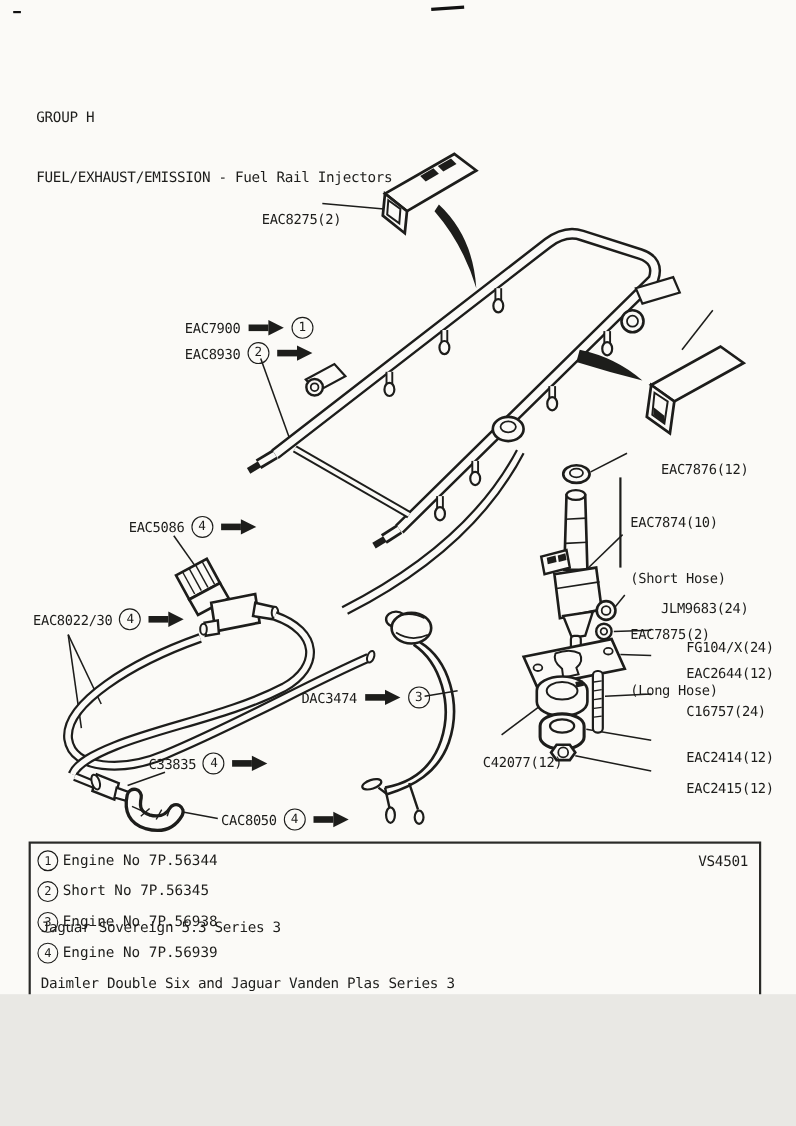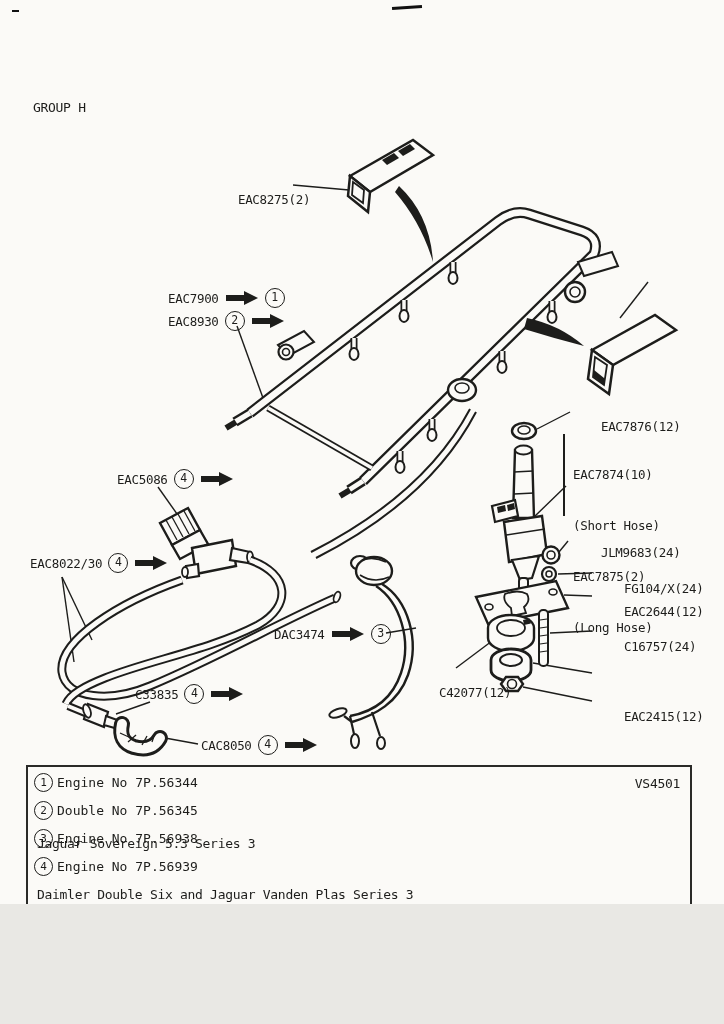--- a/index.html
+++ b/index.html
@@ -35,20 +35,21 @@
 </head>
 <body>
 
 <div class="page">
 
   <div class="artifact" style="left:392px;top:6px;width:30px;height:3px;transform:rotate(-4deg);"></div>
   <div class="artifact" style="left:12px;top:10px;width:7px;height:2px;"></div>
 
   <div class="lbl" style="left:33px;top:63px;font-size:13px;line-height:18px;">
     <div>GROUP H</div>
+    <div>FUEL/EXHAUST/EMISSION - Fuel Rail Injectors</div>
   </div>
 
   <svg width="724" height="1024" viewBox="0 0 724 1024">
 
     <g stroke="#1d1d1b" stroke-width="1.4" fill="none">
       <line x1="293" y1="185" x2="349" y2="190"></line>
       <line x1="237" y1="326" x2="263" y2="398"></line>
       <line x1="648" y1="282" x2="620" y2="318"></line>
       <line x1="570" y1="412" x2="537" y2="429"></line>
       <line x1="566" y1="486" x2="534" y2="517"></line>
@@ -309,20 +310,23 @@
   </div>
 
   <div class="lbl" style="left:595px;top:589px;">
     <span>EAC2644(12)</span>
   </div>
 
   <div class="lbl" style="left:595px;top:624px;">
     <span>C16757(24)</span>
   </div>
 
+  <div class="lbl" style="left:595px;top:666px;">
+    <span>EAC2414(12)</span>
+  </div>
 
   <div class="lbl" style="left:595px;top:694px;">
     <span>EAC2415(12)</span>
   </div>
 
   <div class="lbl row" style="left:117px;top:469px;">
     <span>EAC5086</span>
     <span class="circ">4</span>
     <span class="arrow"></span>
   </div>
@@ -355,21 +359,21 @@
     <span>C42077(12)</span>
   </div>
 
   <div class="legend-box">
     <div class="legend-item" style="left:6px;top:6px;">
       <span class="circ">1</span>
       <span>Engine No 7P.56344</span>
     </div>
     <div class="legend-item" style="left:6px;top:34px;">
       <span class="circ">2</span>
-      <span>Double No 7P.56345</span>
+      <span>Short No 7P.56345</span>
     </div>
     <div class="legend-item" style="left:6px;top:62px;">
       <span class="circ">3</span>
       <span>Engine No 7P.56938</span>
     </div>
     <div class="legend-item" style="left:6px;top:90px;">
       <span class="circ">4</span>
       <span>Engine No 7P.56939</span>
     </div>
 

